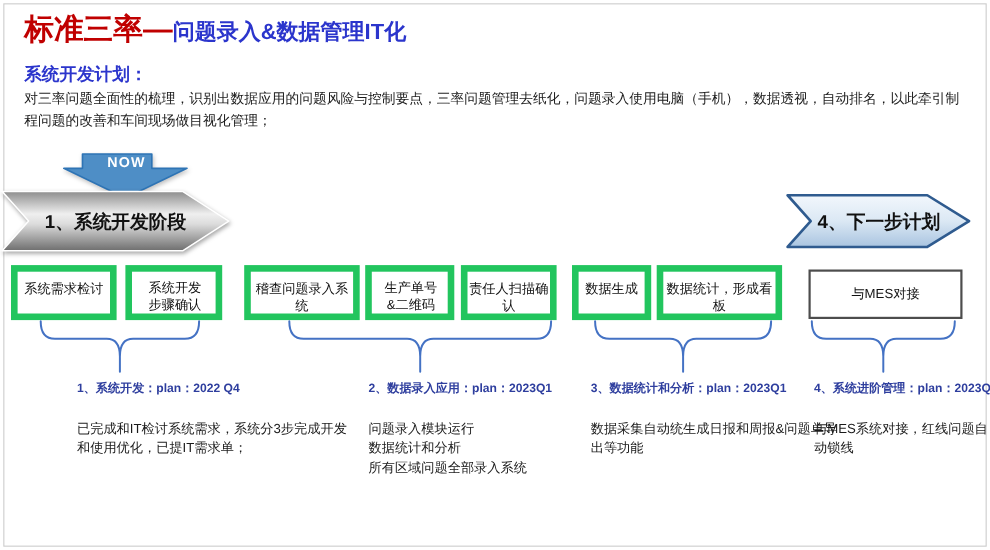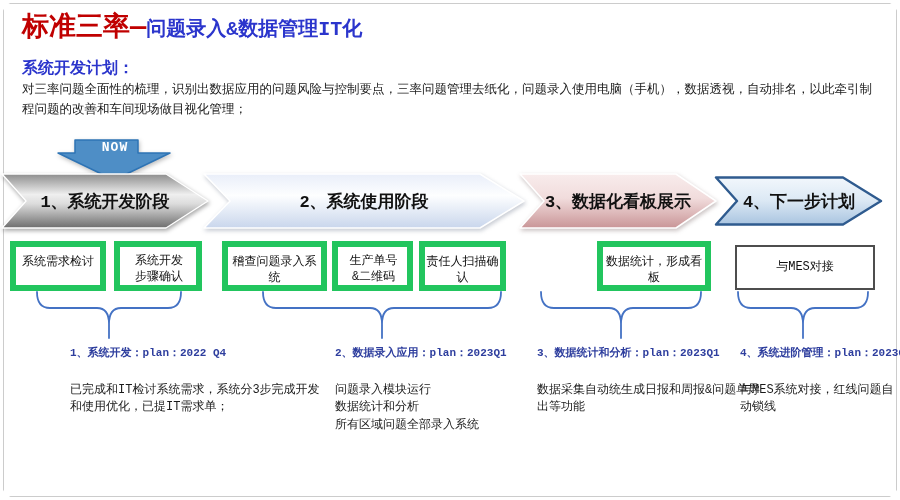--- a/index.html
+++ b/index.html
@@ -1,17 +1,17 @@
 <!DOCTYPE html>
 <html style="--title-red: #C00000; --title-blue: #2B35CC; --plan-blue: #2E3E9E; --brace-blue: #4472C4; --now-fill: #4E8EC6; --now-border: #2E74B5; --arrow4-border: #2F5B8F;"><head>
 <meta charset="utf-8">
 <style>
   html,body{margin:0;padding:0;background:#fff;}
   .slide{position:relative;width:900px;height:500px;background:#ffffff;overflow:hidden;
-         font-family:Liberation Mono, monospace;border-radius:21px;}
+         font-family:Liberation Sans, sans-serif;}
   .frame{position:absolute;inset:3px;border:1px solid #cccccc;pointer-events:none;}
 
   .title{position:absolute;left:22px;top:8px;white-space:nowrap;}
   .t-red{font-size:27px;font-weight:bold;color:var(--title-red,#C00000);}
   .t-blue{font-size:20px;font-weight:bold;color:var(--title-blue,#2B35CC);}
 
   .heading{position:absolute;left:22px;top:58px;font-size:16px;font-weight:bold;
            color:var(--title-blue,#2B35CC);}
   .desc{position:absolute;left:22px;top:80px;width:850px;font-size:12.5px;line-height:1.6;
         color:#1a1a1a;}
@@ -90,44 +90,33 @@
     </svg>
     <div class="now-label">NOW</div>
   </div>
 
   <div class="arrow a1">
     <svg viewBox="0 0 206 54">
       <polygon points="0,0 164,0 206,27 164,54 0,54 24,27" fill="url(#gGray)" stroke="#ffffff" stroke-width="1.4" stroke-linejoin="round"></polygon>
     </svg>
     <div class="alabel">1、系统开发阶段</div>
   </div>
-  <div class="arrow a2">
-    <svg viewBox="0 0 320 54">
-      <polygon points="0,0 276,0 320,27 276,54 0,54 26,27" fill="url(#gBlue2)" stroke="#ffffff" stroke-width="1.6" stroke-linejoin="round"></polygon>
-    </svg>
-    <div class="alabel">2、系统使用阶段</div>
-  </div>
-  <div class="arrow a3">
-    <svg viewBox="0 0 196 54">
-      <polygon points="0,0 156,0 196,27 156,54 0,54 24,27" fill="url(#gPink)" stroke="#ffffff" stroke-width="1.6" stroke-linejoin="round"></polygon>
-    </svg>
-    <div class="alabel">3、数据化看板展示</div>
-  </div>
   <div class="arrow a4">
     <svg viewBox="0 0 170 50">
       <polygon points="2,1.5 129,1.5 167,25 129,48.5 2,48.5 23,25" fill="url(#gBlue4)" stroke="#2F5B8F" stroke-width="2.4" stroke-linejoin="round"></polygon>
     </svg>
     <div class="alabel">4、下一步计划</div>
   </div>
 
   <div class="pbox" style="left:10px;width:96px;">系统需求检讨</div>
   <div class="pbox wrap" style="left:114px;width:88px;">系统开发步骤确认</div>
   <div class="pbox" style="left:222px;width:105px;">稽查问题录入系统</div>
   <div class="pbox wrap" style="left:332px;width:81px;">生产单号&amp;二维码</div>
   <div class="pbox" style="left:419px;width:87px;">责任人扫描确认</div>
+  <div class="pbox" style="left:520px;width:72px;">数据生成</div>
   <div class="pbox" style="left:597px;width:114px;text-align:center;">数据统计，形成看板</div>
   <div class="pbox mes" style="left:735px;width:140px;">与MES对接</div>
 
   <svg class="brace" style="left:36px;width:146px;" viewBox="0 0 146 48">
     <path d="M1,0 Q1,16 14,16 H61 Q73,16 73,32 V46 M73,32 Q73,16 85,16 H132 Q145,16 145,0"></path>
   </svg>
   <svg class="brace" style="left:262px;width:240px;" viewBox="0 0 240 48">
     <path d="M1,0 Q1,16 14,16 H108 Q120,16 120,32 V46 M120,32 Q120,16 132,16 H226 Q239,16 239,0"></path>
   </svg>
   <svg class="brace" style="left:540px;width:162px;" viewBox="0 0 162 48">

